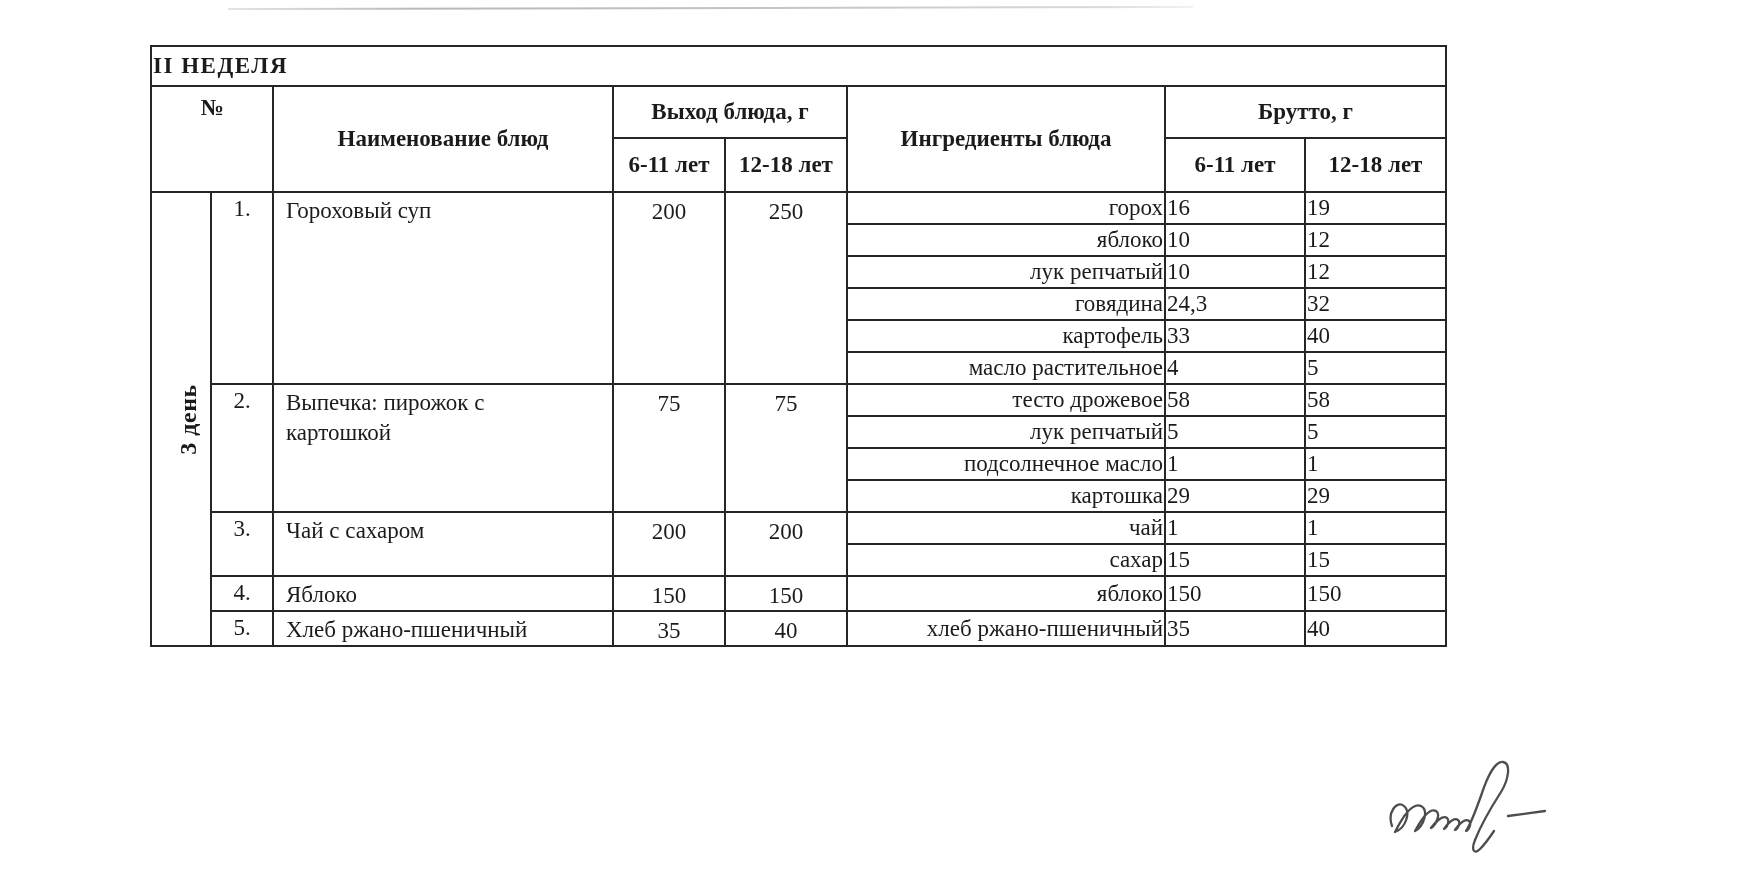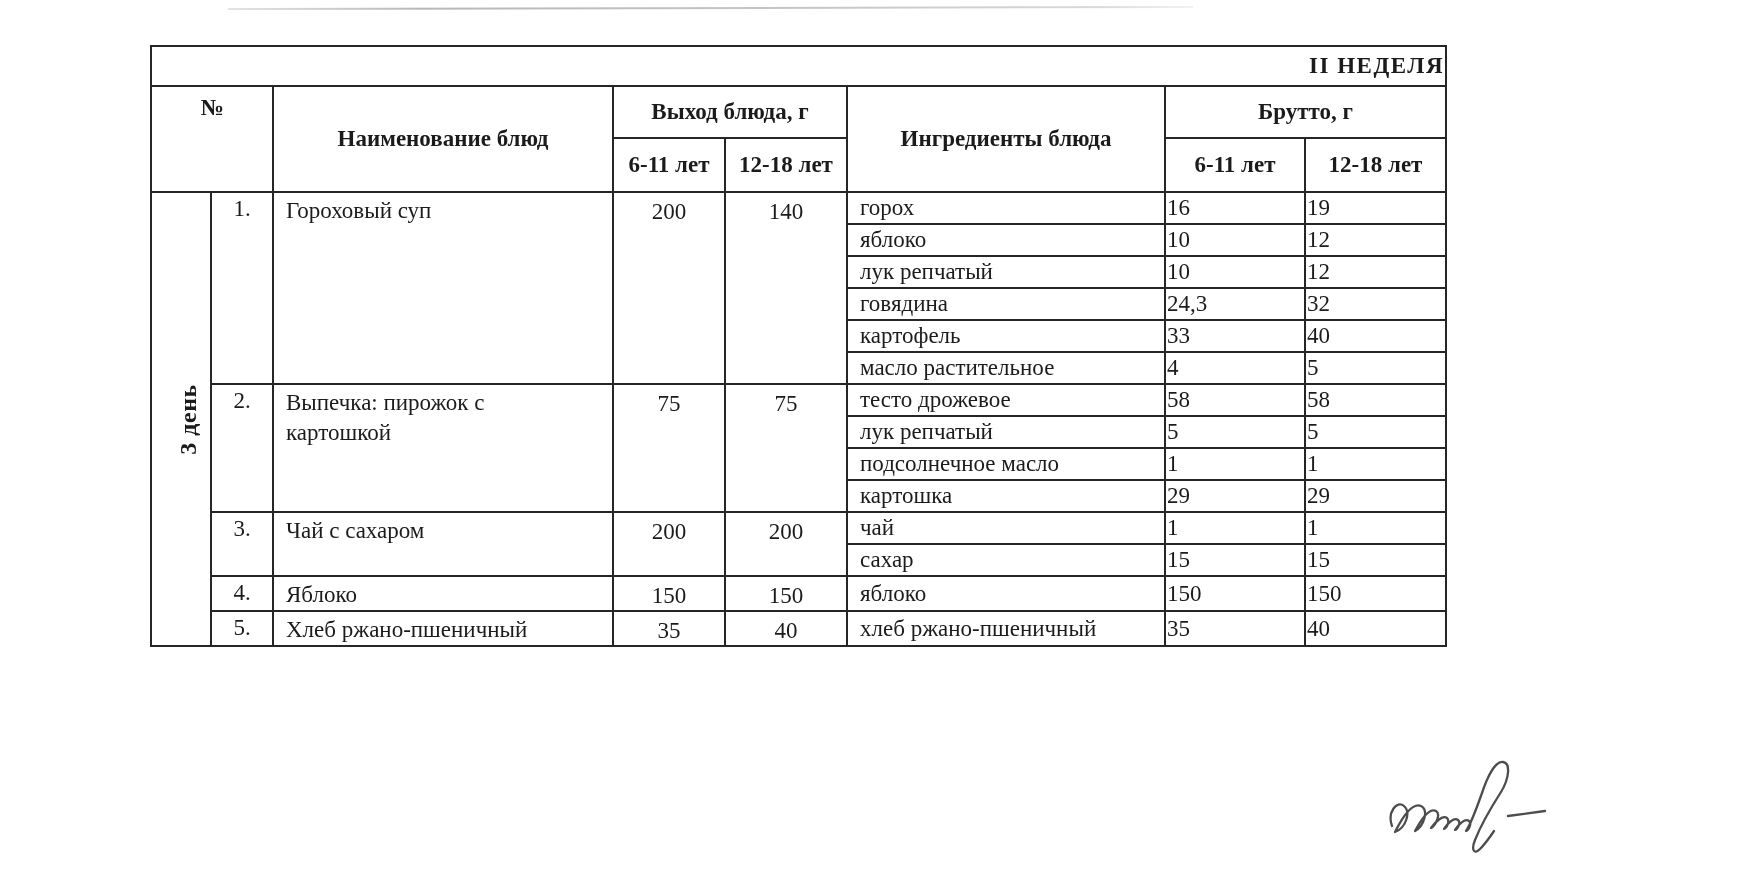--- a/index.html
+++ b/index.html
@@ -37,21 +37,21 @@
   }
   .menu-table td {
     border: 2px solid #262626;
     font-size: 23px;
     overflow: hidden;
   }
 
   .title-cell {
     font-weight: bold;
     font-size: 26px;
-    text-align: right;
+    text-align: left;
     height: 36px;
     letter-spacing: 1.5px;
   }
 
   .hdr {
     font-weight: bold;
     font-size: 23px;
     text-align: center;
     vertical-align: middle;
   }
@@ -91,21 +91,21 @@
   .dish-cell .wrap {
     display: inline-block;
     max-width: 252px;
   }
   .out-cell {
     text-align: center;
     vertical-align: top;
     padding-top: 6px;
   }
   .ing-cell {
-    text-align: left;
+    text-align: right;
     padding-left: 12px;
     vertical-align: middle;
   }
   .val-cell {
     text-align: left;
     vertical-align: middle;
   }
 
   .signature {
     position: absolute;
@@ -146,21 +146,21 @@
       <td class="hdr">6-11 лет</td>
       <td class="hdr">12-18 лет</td>
     </tr>
   </tbody>
   <tbody>
       <tr class="body-row">
         <td class="day-cell" rowspan="14"><span class="vert">3 день</span></td>
         <td class="num-cell" rowspan="6">1.</td>
         <td class="dish-cell" rowspan="6"><span class="wrap">Гороховый суп</span></td>
         <td class="out-cell" rowspan="6">200</td>
-        <td class="out-cell" rowspan="6">140</td>
+        <td class="out-cell" rowspan="6">250</td>
         <td class="ing-cell">горох</td>
         <td class="val-cell">16</td>
         <td class="val-cell">19</td>
       </tr>
       <tr class="body-row">
         <td class="ing-cell">яблоко</td>
         <td class="val-cell">10</td>
         <td class="val-cell">12</td>
       </tr>
       <tr class="body-row">

